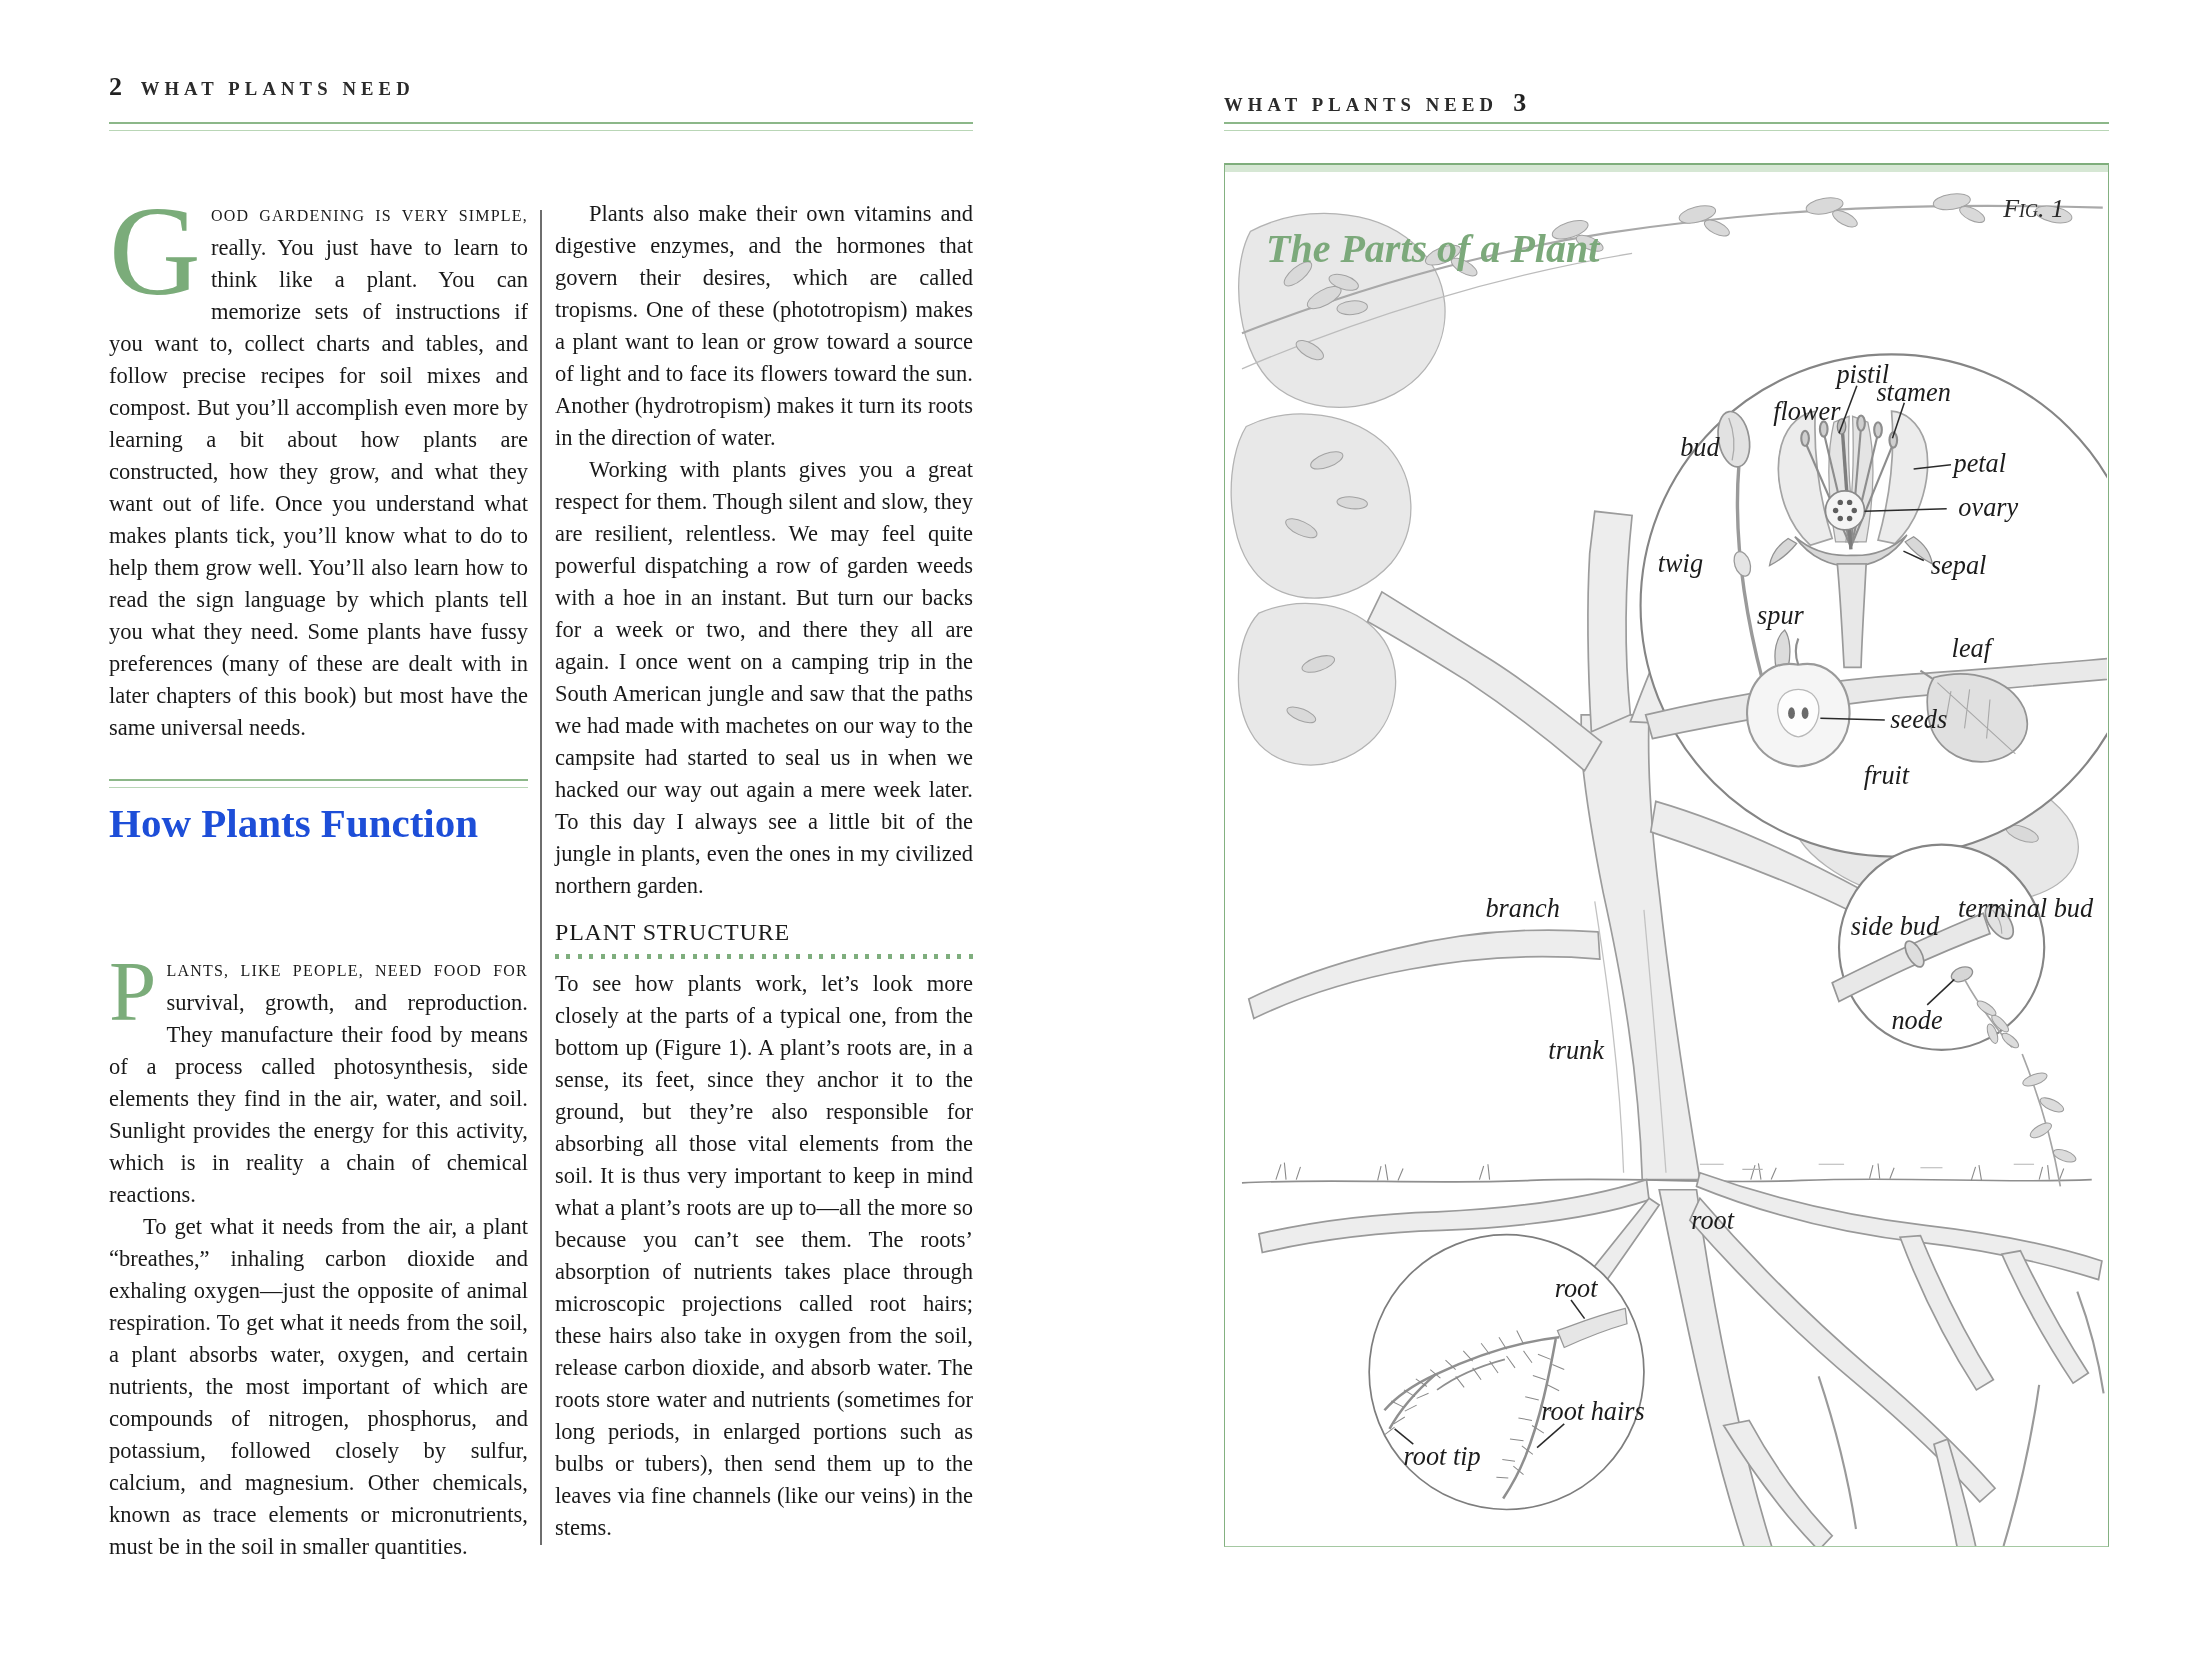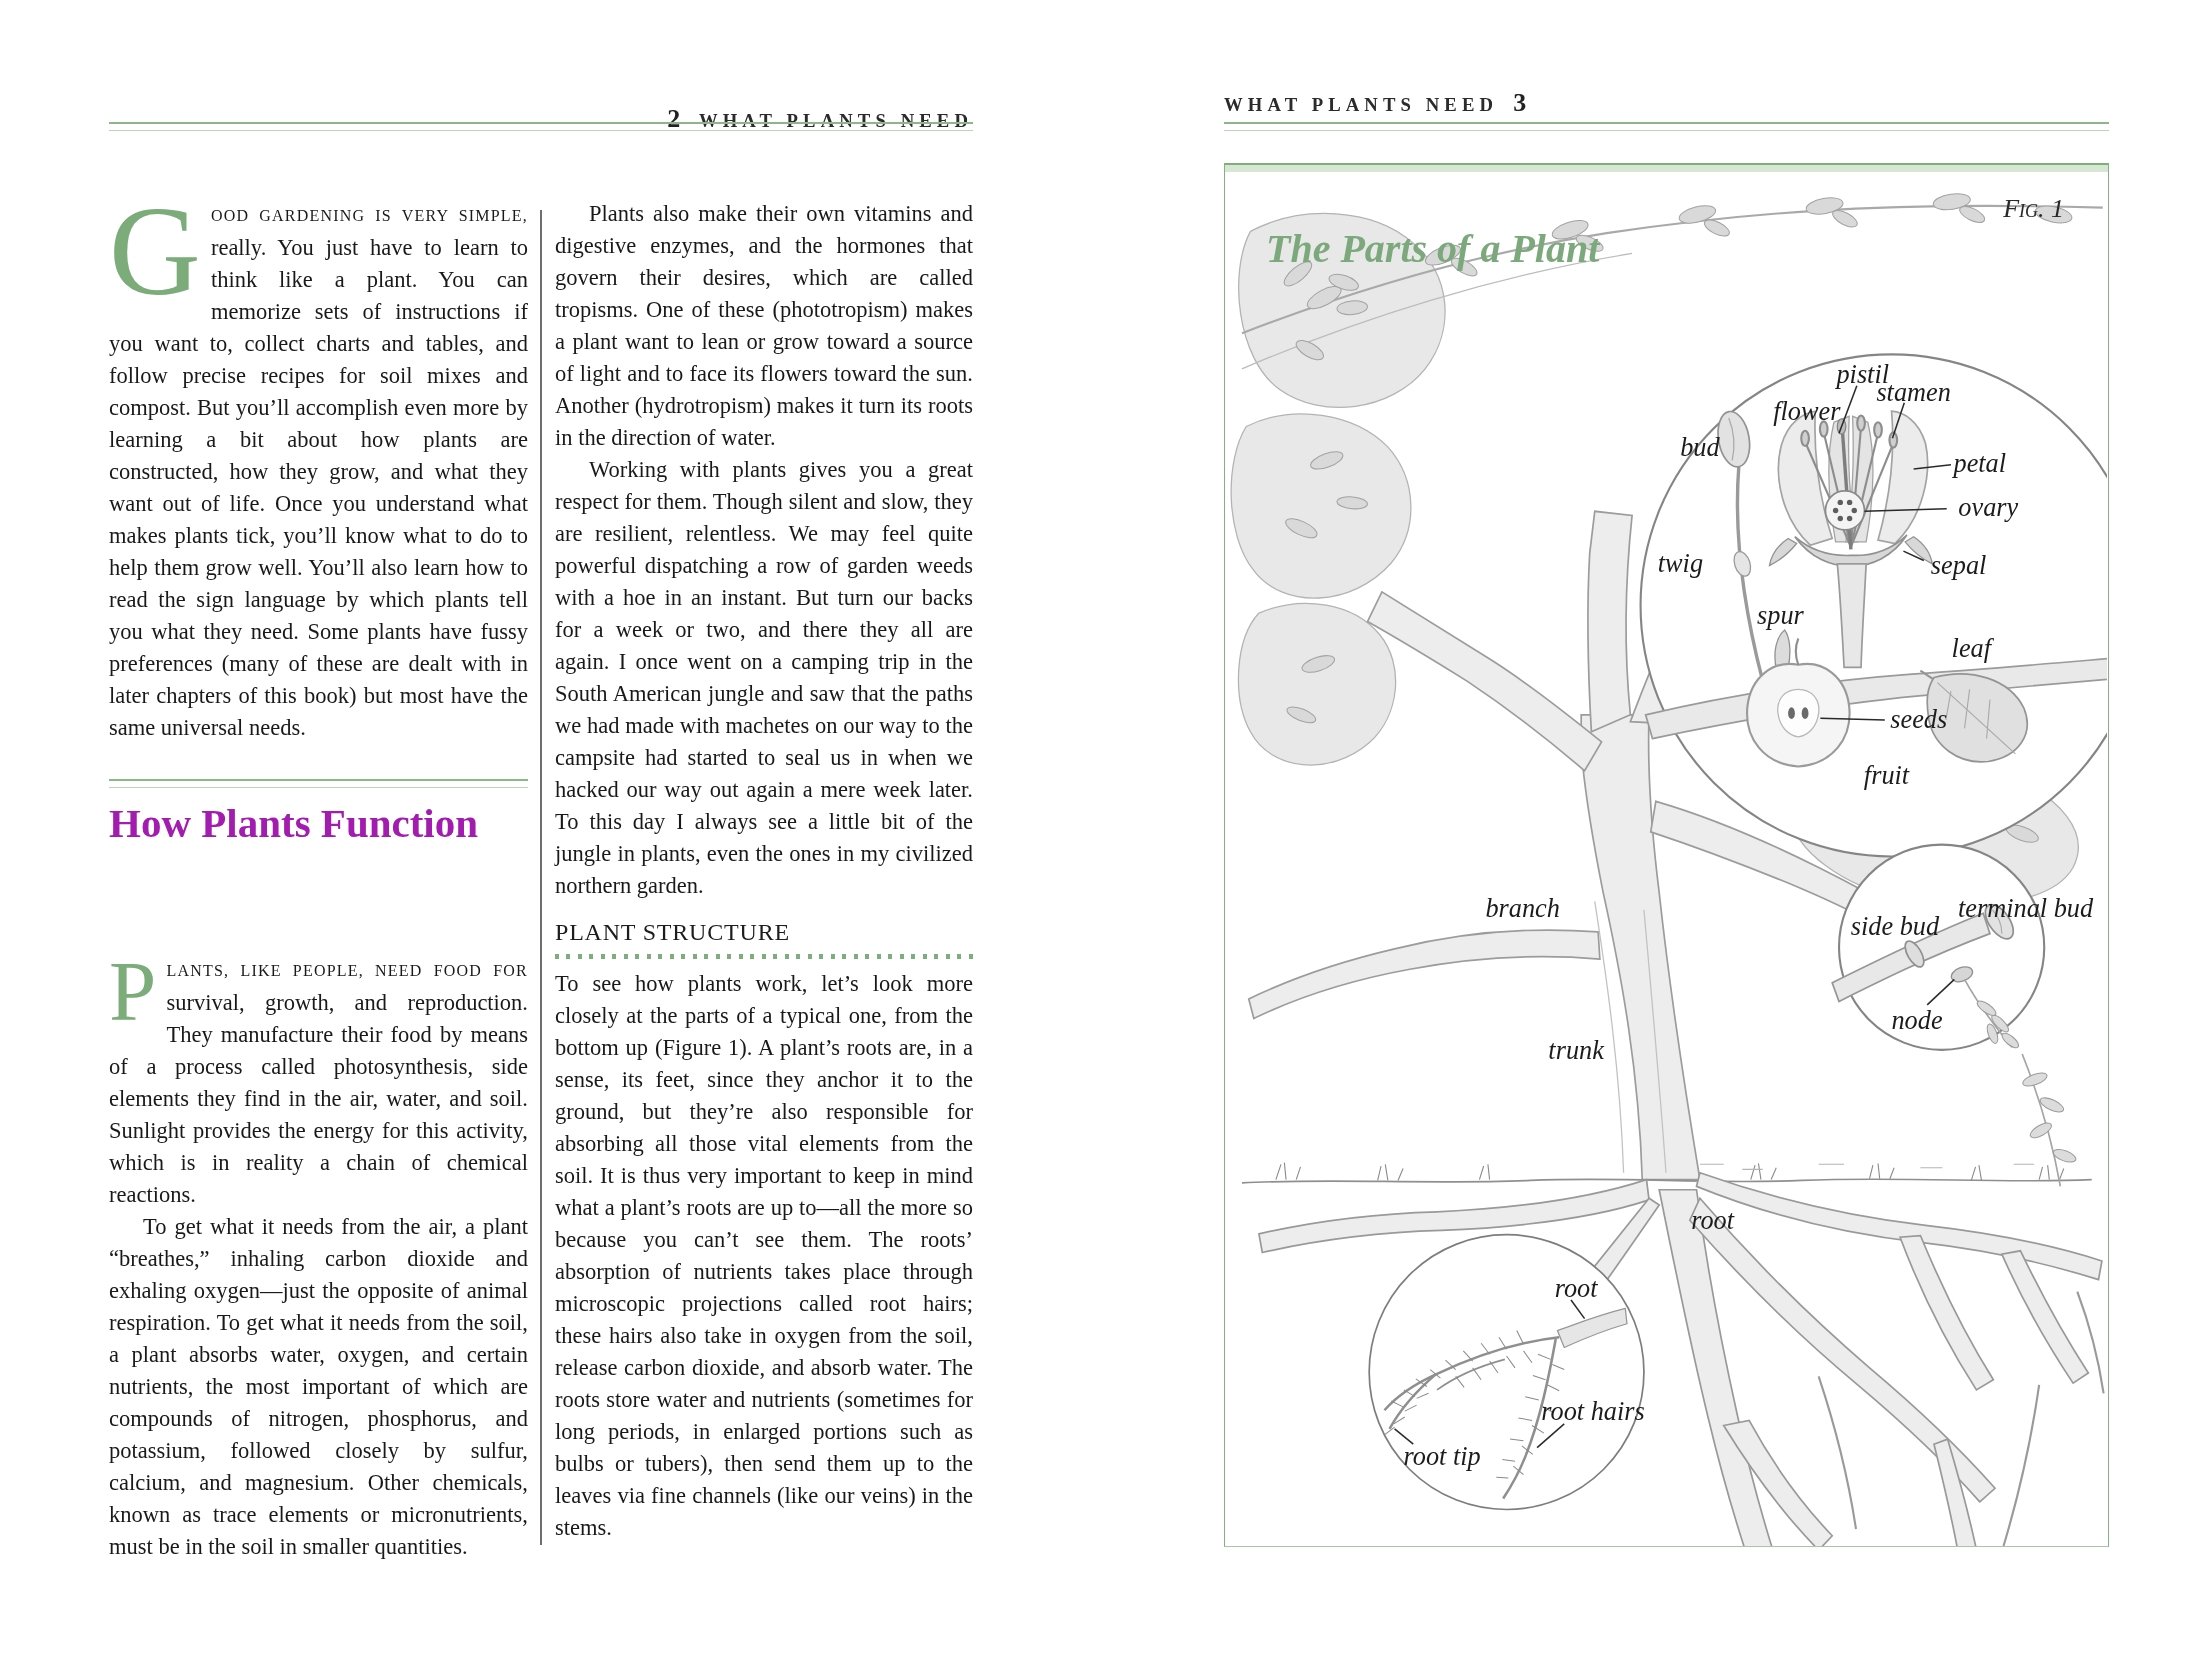--- a/index.html
+++ b/index.html
@@ -2,42 +2,42 @@
 <html style="font-size:13.6px"><head>
 <meta charset="utf-8">
 <style>
   html,body{margin:0;padding:0;background:#ffffff;}
   .spread{position:relative;width:2205px;height:1655px;background:#ffffff;overflow:hidden;
           font-family:"Liberation Serif",serif;color:#191919;}
 
   
   .folio{font-weight:bold;font-size:26px;color:#222;}
   .running-head{font-size:18.7px;font-weight:bold;letter-spacing:5.1px;color:#2b2b2b;}
-  .header-left{position:absolute;left:109px;top:104px;width:864px;text-align:right;}
+  .header-left{position:absolute;left:109px;top:72px;width:864px;}
   .header-left .running-head{margin-left:18.7px;}
   .header-right{position:absolute;left:1224px;top:88px;width:885px;}
   .header-right .folio{margin-left:15.3px;}
   .double-rule{height:6px;border-top:2.5px solid #8cb789;border-bottom:1.7px solid #b9d6b6;}
   .rule-left{position:absolute;left:109px;top:122px;width:864px;}
   .rule-right{position:absolute;left:1224px;top:122px;width:885px;}
 
   
   .col{position:absolute;width:419px;font-size:22.5px;line-height:32px;text-align:justify;}
   .col p{margin:0;}
   .col1a{left:109px;top:198px;}
   .col1b{left:109px;top:779px;}
   .col1c{left:109px;top:953px;}
   .col2{left:555px;top:198px;width:418px;}
   .divider{position:absolute;left:540px;top:210px;width:1.7px;height:1335px;background:#6e6e6e;}
   .indent{text-indent:34px;}
   .dropcap{float:left;color:#7bac7a;font-weight:normal;}
   .dc-g{font-size:127px;line-height:0.74;height:95px;margin:6.8px 10.2px 0 0;}
   .dc-p{font-size:85px;line-height:0.80;height:64px;margin:4.2px 10.2px 0 0;}
   .opener{font-size:16px;letter-spacing:1.2px;}
-  .section-heading{font-size:41px;line-height:1.16;font-weight:bold;color:#a21caf;margin:12px 0 8px 0;
+  .section-heading{font-size:41px;line-height:1.16;font-weight:bold;color:#1d4ed8;margin:12px 0 8px 0;
                    font-family:"Liberation Serif",serif;}
   .sub-heading{font-size:24px;font-weight:normal;letter-spacing:0.8px;color:#1d1d1d;margin:14.4px 0 0 0;}
   .dotted-rule{height:4.2px;margin:6px 0 9.3px 0;
       background:repeating-linear-gradient(to right,#7fae7e 0 3.8px,transparent 3.8px 11.5px);}
 
   
   .figure-box{position:absolute;left:1224px;top:163px;width:885px;height:1384px;
       border-left:1.7px solid #84b181;border-right:1.7px solid #84b181;border-bottom:1.7px solid #a5c8a2;
       box-sizing:border-box;background:#fff;}
   .figure-band{position:absolute;left:0;top:0;width:100%;height:8.5px;background:#d6e7d4;

